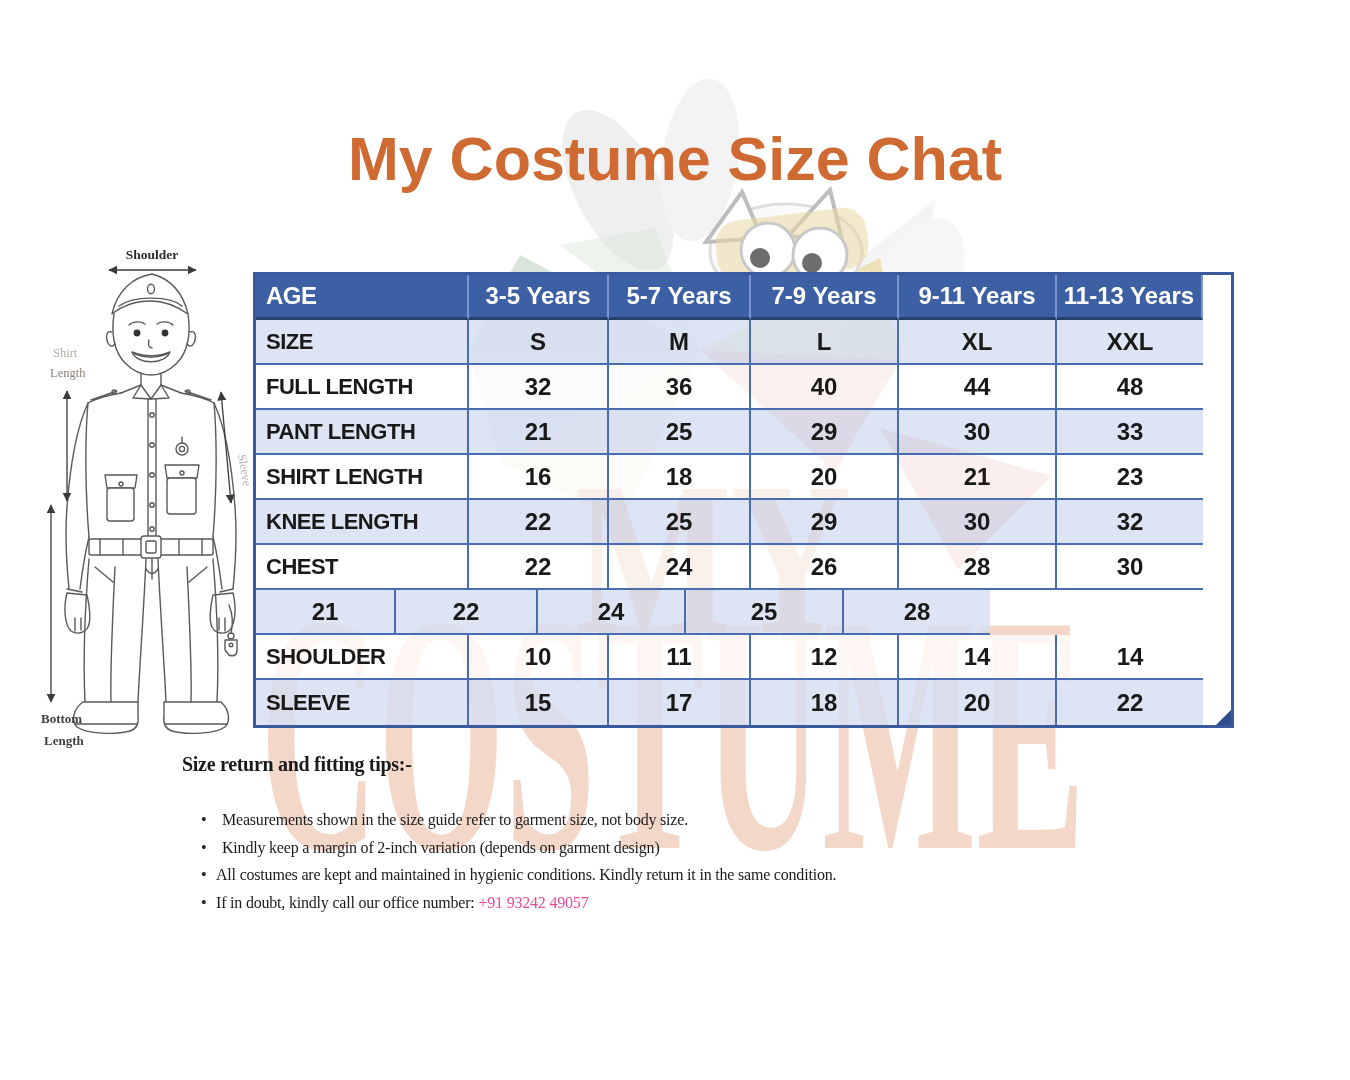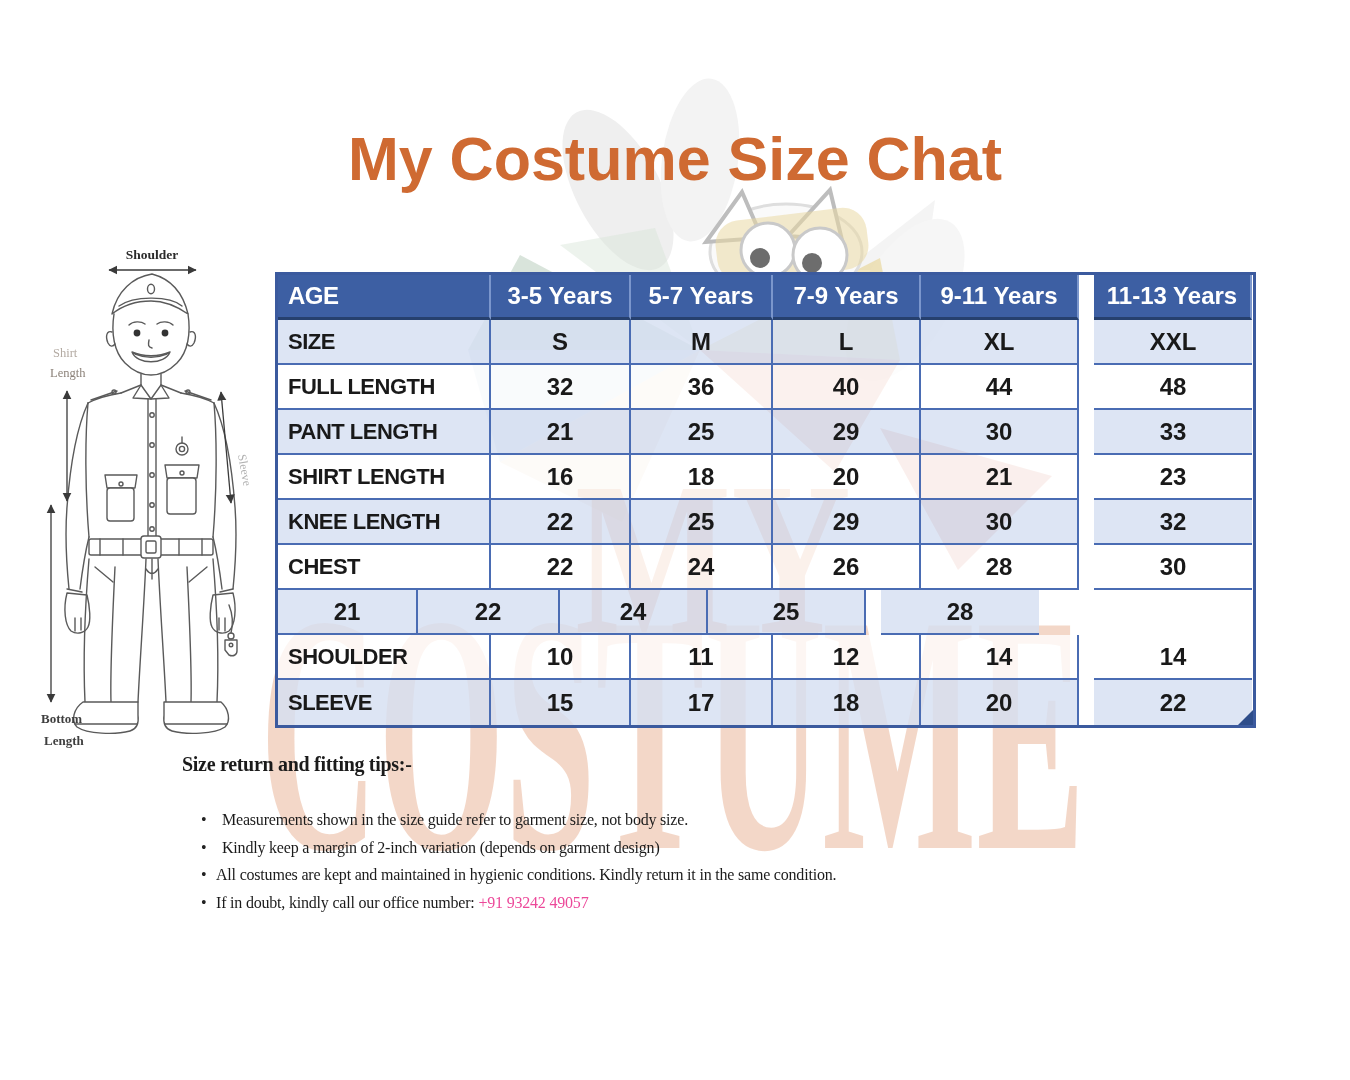--- a/index.html
+++ b/index.html
@@ -10,28 +10,28 @@
 
   
   .title{position:absolute;top:124px;left:0;width:100%;text-align:center;
          font-family:"Liberation Sans",sans-serif;font-weight:700;font-size:61px;
          color:#cf6a32;letter-spacing:0;z-index:1;}
 
   
   .figure{position:absolute;left:25px;top:236px;width:230px;height:522px;z-index:1;}
 
   
-  .sizes-table{position:absolute;left:275px;top:272px;width:975px;z-index:1;
+  .sizes-table{position:absolute;left:253px;top:272px;width:975px;z-index:1;
                border:3px solid #3b5a9e;box-sizing:content-box;}
   .trow{display:flex;height:45px;}
   .c{box-sizing:border-box;height:45px;display:flex;align-items:center;justify-content:center;
      border-right:2px solid #4a6cb3;border-bottom:2px solid #4a6cb3;
      font-weight:700;font-size:24px;color:#191919;}
   .w0{width:213px;}.w1{width:140px;}.w2{width:142px;}.w3{width:148px;}.w4{width:158px;}
-  .w5{width:158px;border-right:none;margin-left:15px;}
+  .w5{width:146px;border-right:none;}
   .lbl{justify-content:flex-start;padding-left:10px;font-size:22px;letter-spacing:-0.5px;}
   .hdr .c{background:#3d5fa3;color:#ffffff;border-right:2px solid #7b96cc;
           border-bottom:3px solid #26406e;font-size:24px;}
   .last .c{border-bottom:none;}
   .r-light .c{background:rgba(213,223,241,0.82);}
   .r-white .c{background:rgba(255,255,255,0.78);}
   .corner-handle{position:absolute;right:0;bottom:0;width:15px;height:15px;z-index:2;}
 
   
   .notes{position:absolute;left:182px;top:753px;width:1000px;z-index:1;

